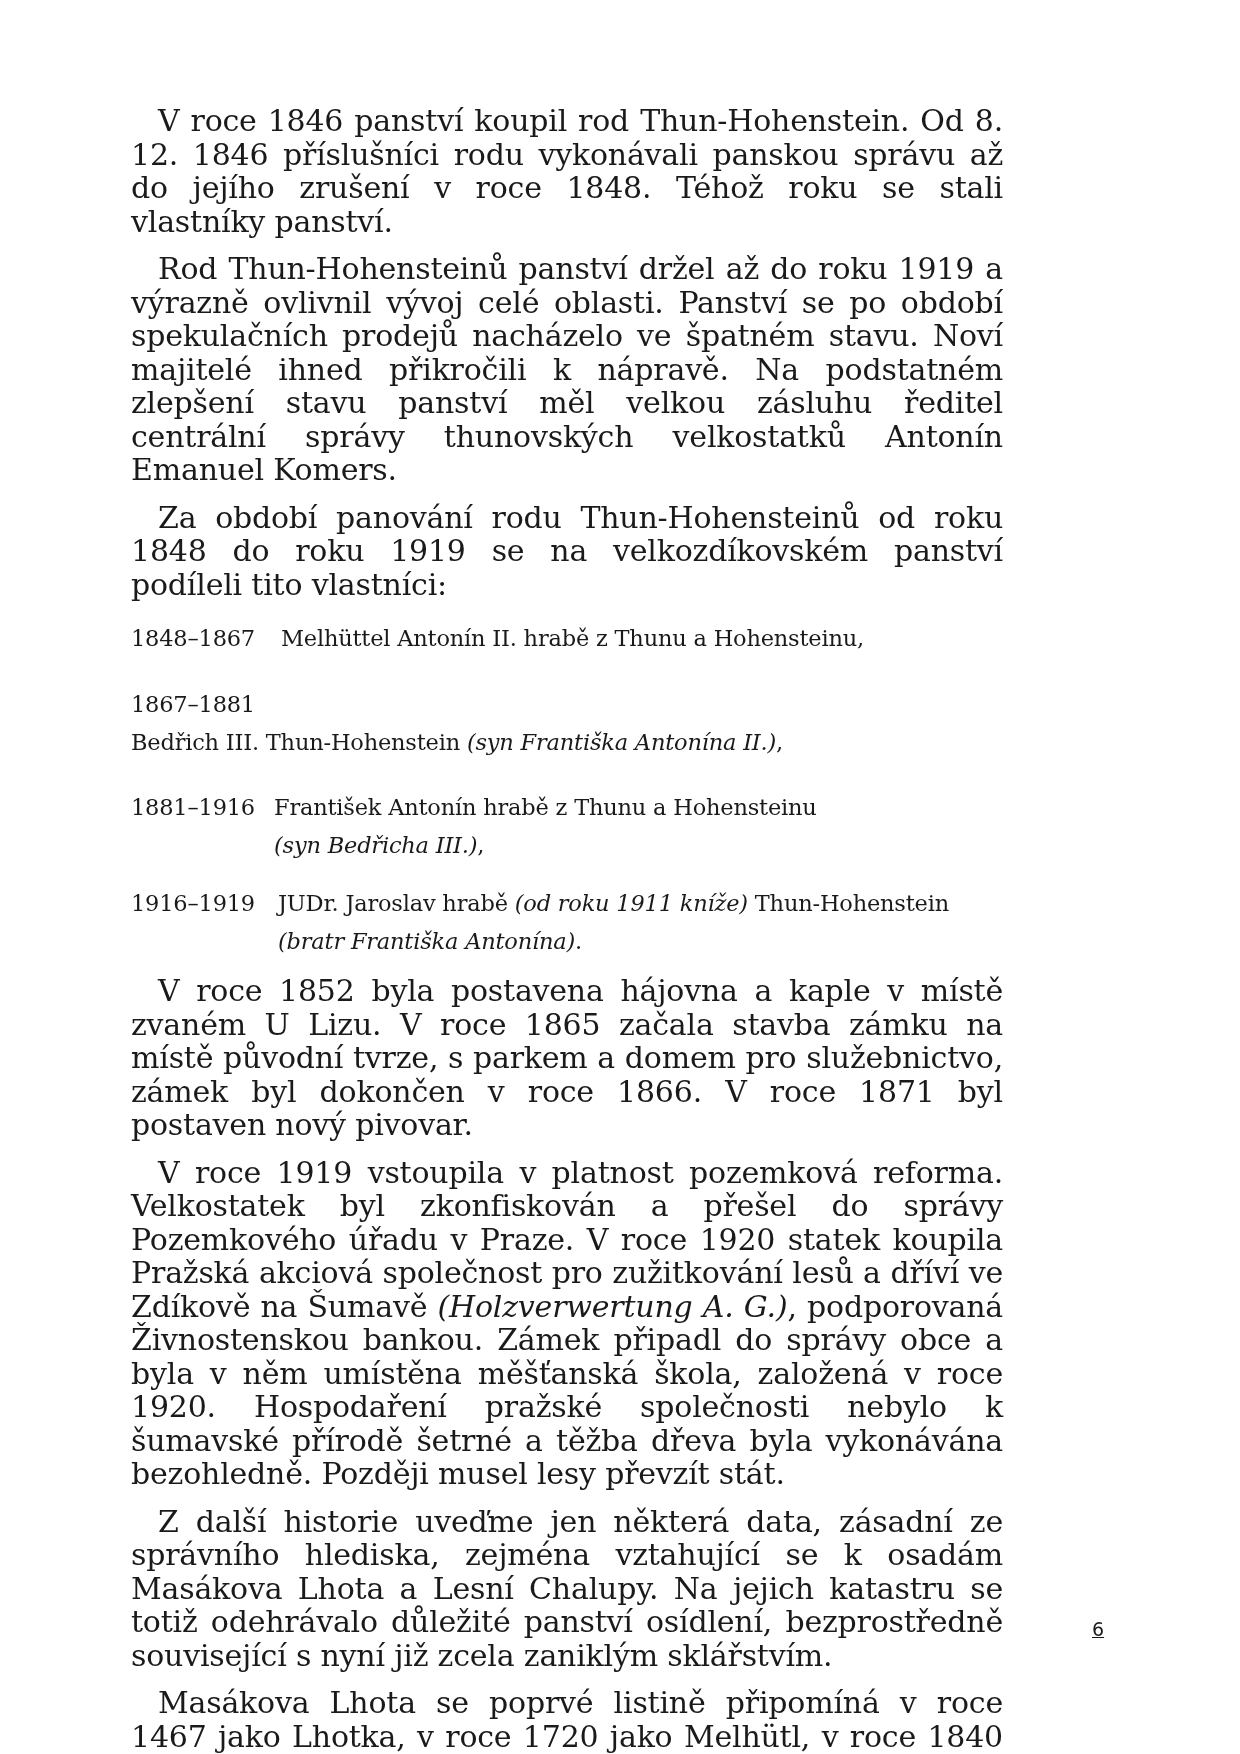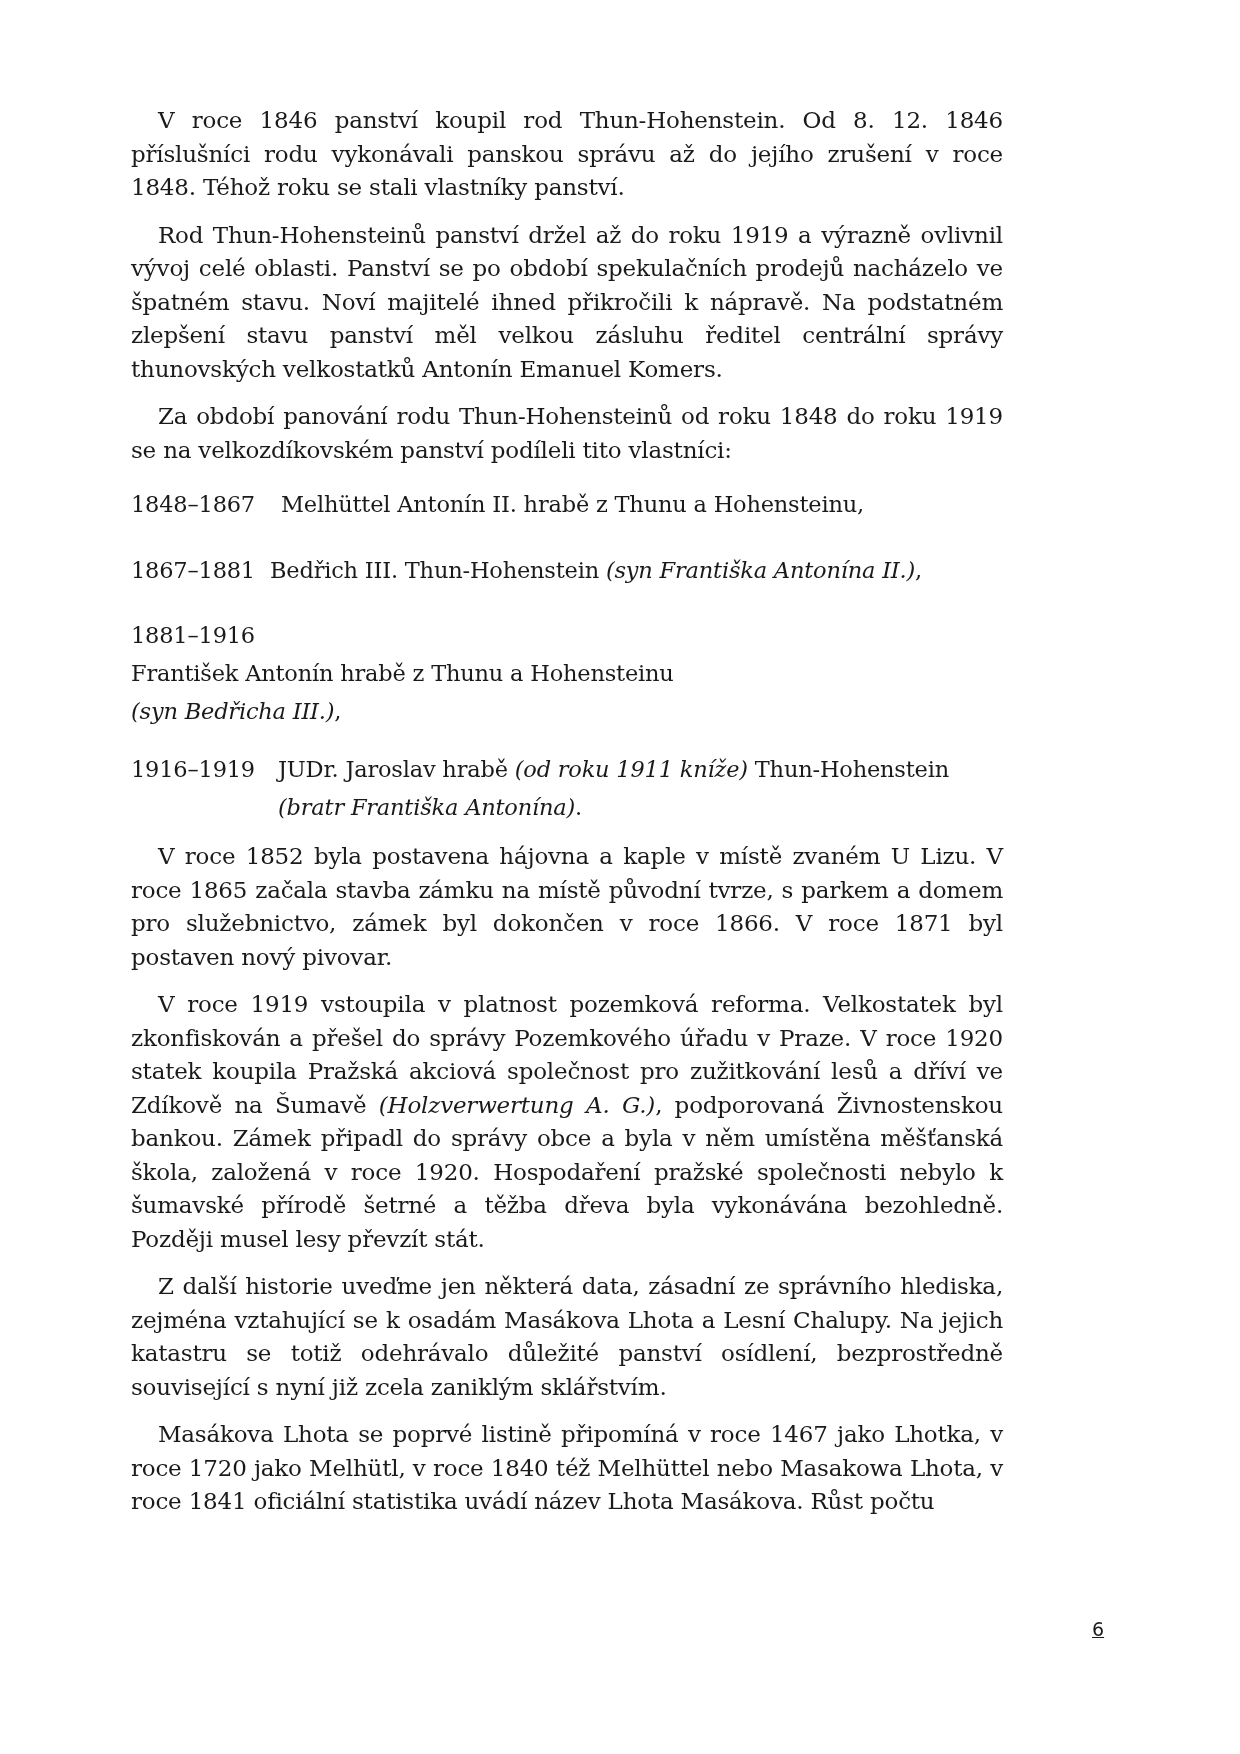--- a/index.html
+++ b/index.html
@@ -16,21 +16,21 @@
       font-family: "DejaVu Serif", "Liberation Serif", serif;
     }
     .page {
       position: absolute;
       left: 131px;
       top: 104px;
       width: 872px;
     }
     .para {
       margin: 0 0 14px 0;
-      font-size: 23px;
+      font-size: 30px;
       line-height: 33.5px;
       text-align: justify;
       text-indent: 27px;
       letter-spacing: -0.2px;
     }
     .para.tight {
       margin-bottom: 18px;
     }
     .owners {
       margin: 0 0 14px 0;
@@ -49,23 +49,23 @@
       flex: 0 0 auto;
       white-space: nowrap;
     }
     .owner .who {
       flex: 1 1 auto;
     }
     .owner.o1 .years { width: 150px; }
     .owner.o2 .years { width: 139px; }
     .owner.o3 .years { width: 143px; }
     .owner.o4 .years { width: 147px; }
-    .owner.o3 { margin-bottom: 20px; flex-direction: column; }
+    .owner.o3 { margin-bottom: 20px; }
     .owner.o1 { margin-bottom: 28px; }
-    .owner.o2 { margin-bottom: 27px; }
+    .owner.o2 { margin-bottom: 27px; flex-direction: column; }
     em { font-style: italic; }
     .page-number {
       position: absolute;
       left: 1092px;
       top: 1618px;
       font-family: "DejaVu Sans", "Liberation Sans", sans-serif;
       font-size: 19px;
       color: #1a1a1a;
       text-decoration: underline;
     }

